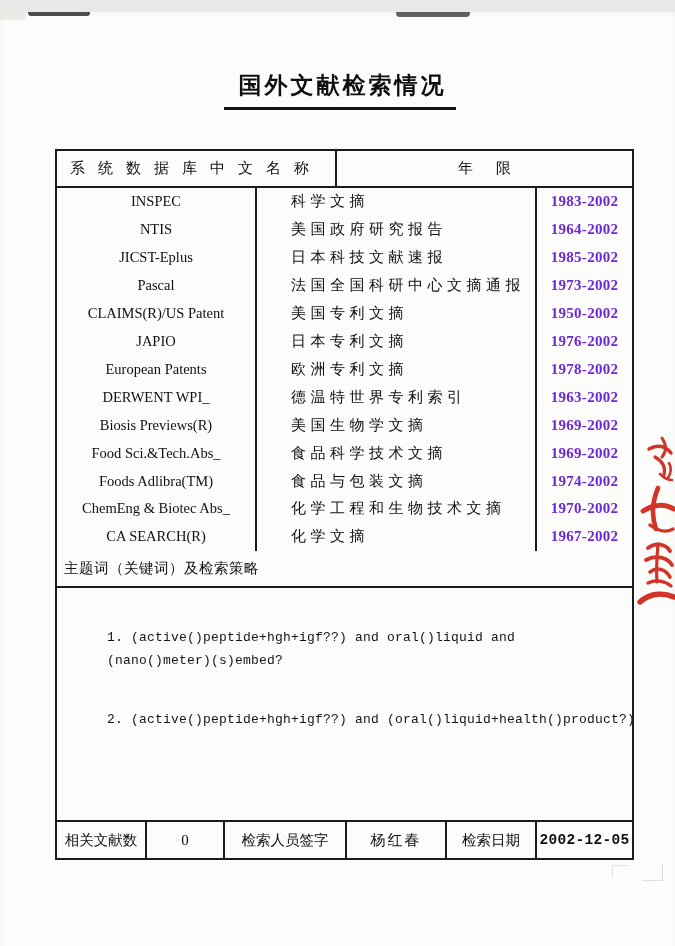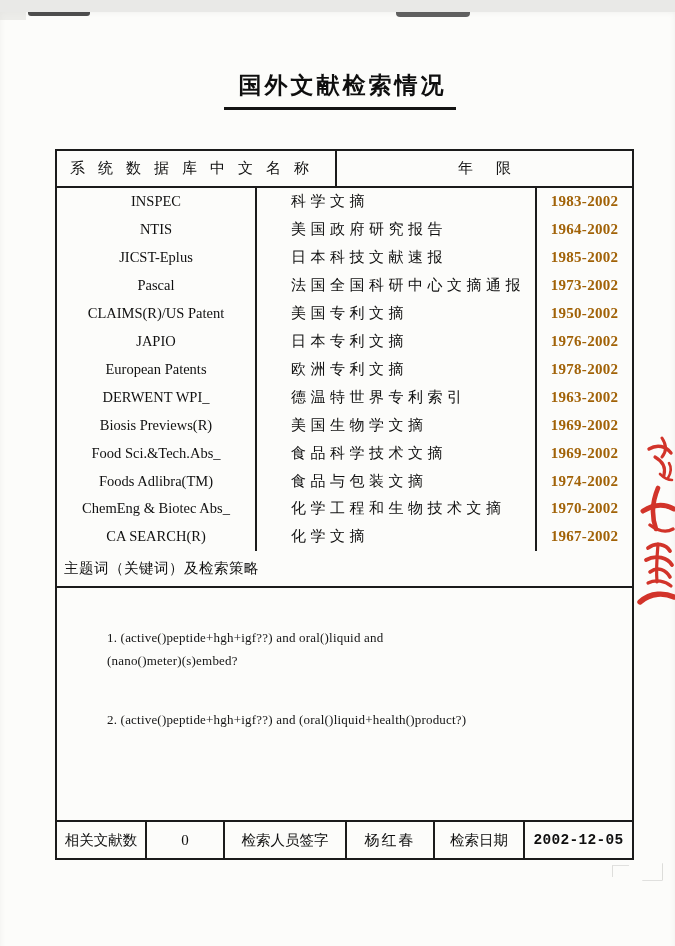--- a/index.html
+++ b/index.html
@@ -36,39 +36,39 @@
   .th-yr{flex:1;word-spacing:2px;}
 
   .tbody{display:flex;height:363px;}
   .col{box-sizing:border-box;}
   .col-en{width:200px;border-right:2px solid #1b1b1b;}
   .col-cn{width:280px;border-right:2px solid #1b1b1b;}
   .col-yr{flex:1;}
   .cell{height:27.92px;display:flex;align-items:center;justify-content:center;}
   .col-en .cell{font-size:14.5px;color:#101010;text-align:right;}
   .col-cn .cell{justify-content:flex-start;padding-left:34px;font-size:15px;letter-spacing:4.5px;color:#101010;}
-  .col-yr .cell{font-size:15px;font-weight:600;letter-spacing:.3px;color:#a16207;}
+  .col-yr .cell{font-size:15px;font-weight:600;letter-spacing:.3px;color:#6d28d9;}
 
   .keywords-row{
     height:35px;border-bottom:2px solid #1b1b1b;display:flex;align-items:center;
     padding-left:7px;font-size:14.5px;letter-spacing:.5px;color:#101010;
   }
   .query-box{position:relative;height:232px;}
-  .query{position:absolute;left:50px;font-family:Liberation Serif, serif;
+  .query{position:absolute;left:50px;font-family:Liberation Mono, monospace;
     font-size:13px;line-height:23px;color:#141414;letter-spacing:.2px;}
   .query1{top:38px;}
   .query2{top:120px;}
 
   .tfooter{display:flex;height:36px;border-top:2px solid #1b1b1b;}
   .fcell{display:flex;align-items:center;justify-content:center;box-sizing:border-box;font-size:14.5px;color:#0f0f0f;}
   .fcell + .fcell{}
   .fc1{width:90px;border-right:2px solid #1b1b1b;}
   .fc2{width:78px;border-right:2px solid #1b1b1b;font-size:15px;}
   .fc3{width:122px;border-right:2px solid #1b1b1b;}
-  .fc4{width:88px;border-right:2px solid #1b1b1b;font-size:15px;letter-spacing:2px;text-align:right;}
+  .fc4{width:100px;border-right:2px solid #1b1b1b;font-size:15px;letter-spacing:2px;text-align:right;}
   .fc5{width:90px;border-right:2px solid #1b1b1b;}
   .fc6{flex:1;font-weight:600;letter-spacing:.3px;font-family:Liberation Mono, monospace;}
 
   
   .stamp{position:absolute;left:636px;top:418px;width:39px;height:186px;}
 
   
   .pencil1{position:absolute;left:612px;top:853px;width:16px;height:11px;
     border-left:1.5px solid #c6c6c3;border-top:1.5px solid #ccccca;opacity:.55;}
   .pencil2{position:absolute;left:642px;top:851px;width:20px;height:17px;

